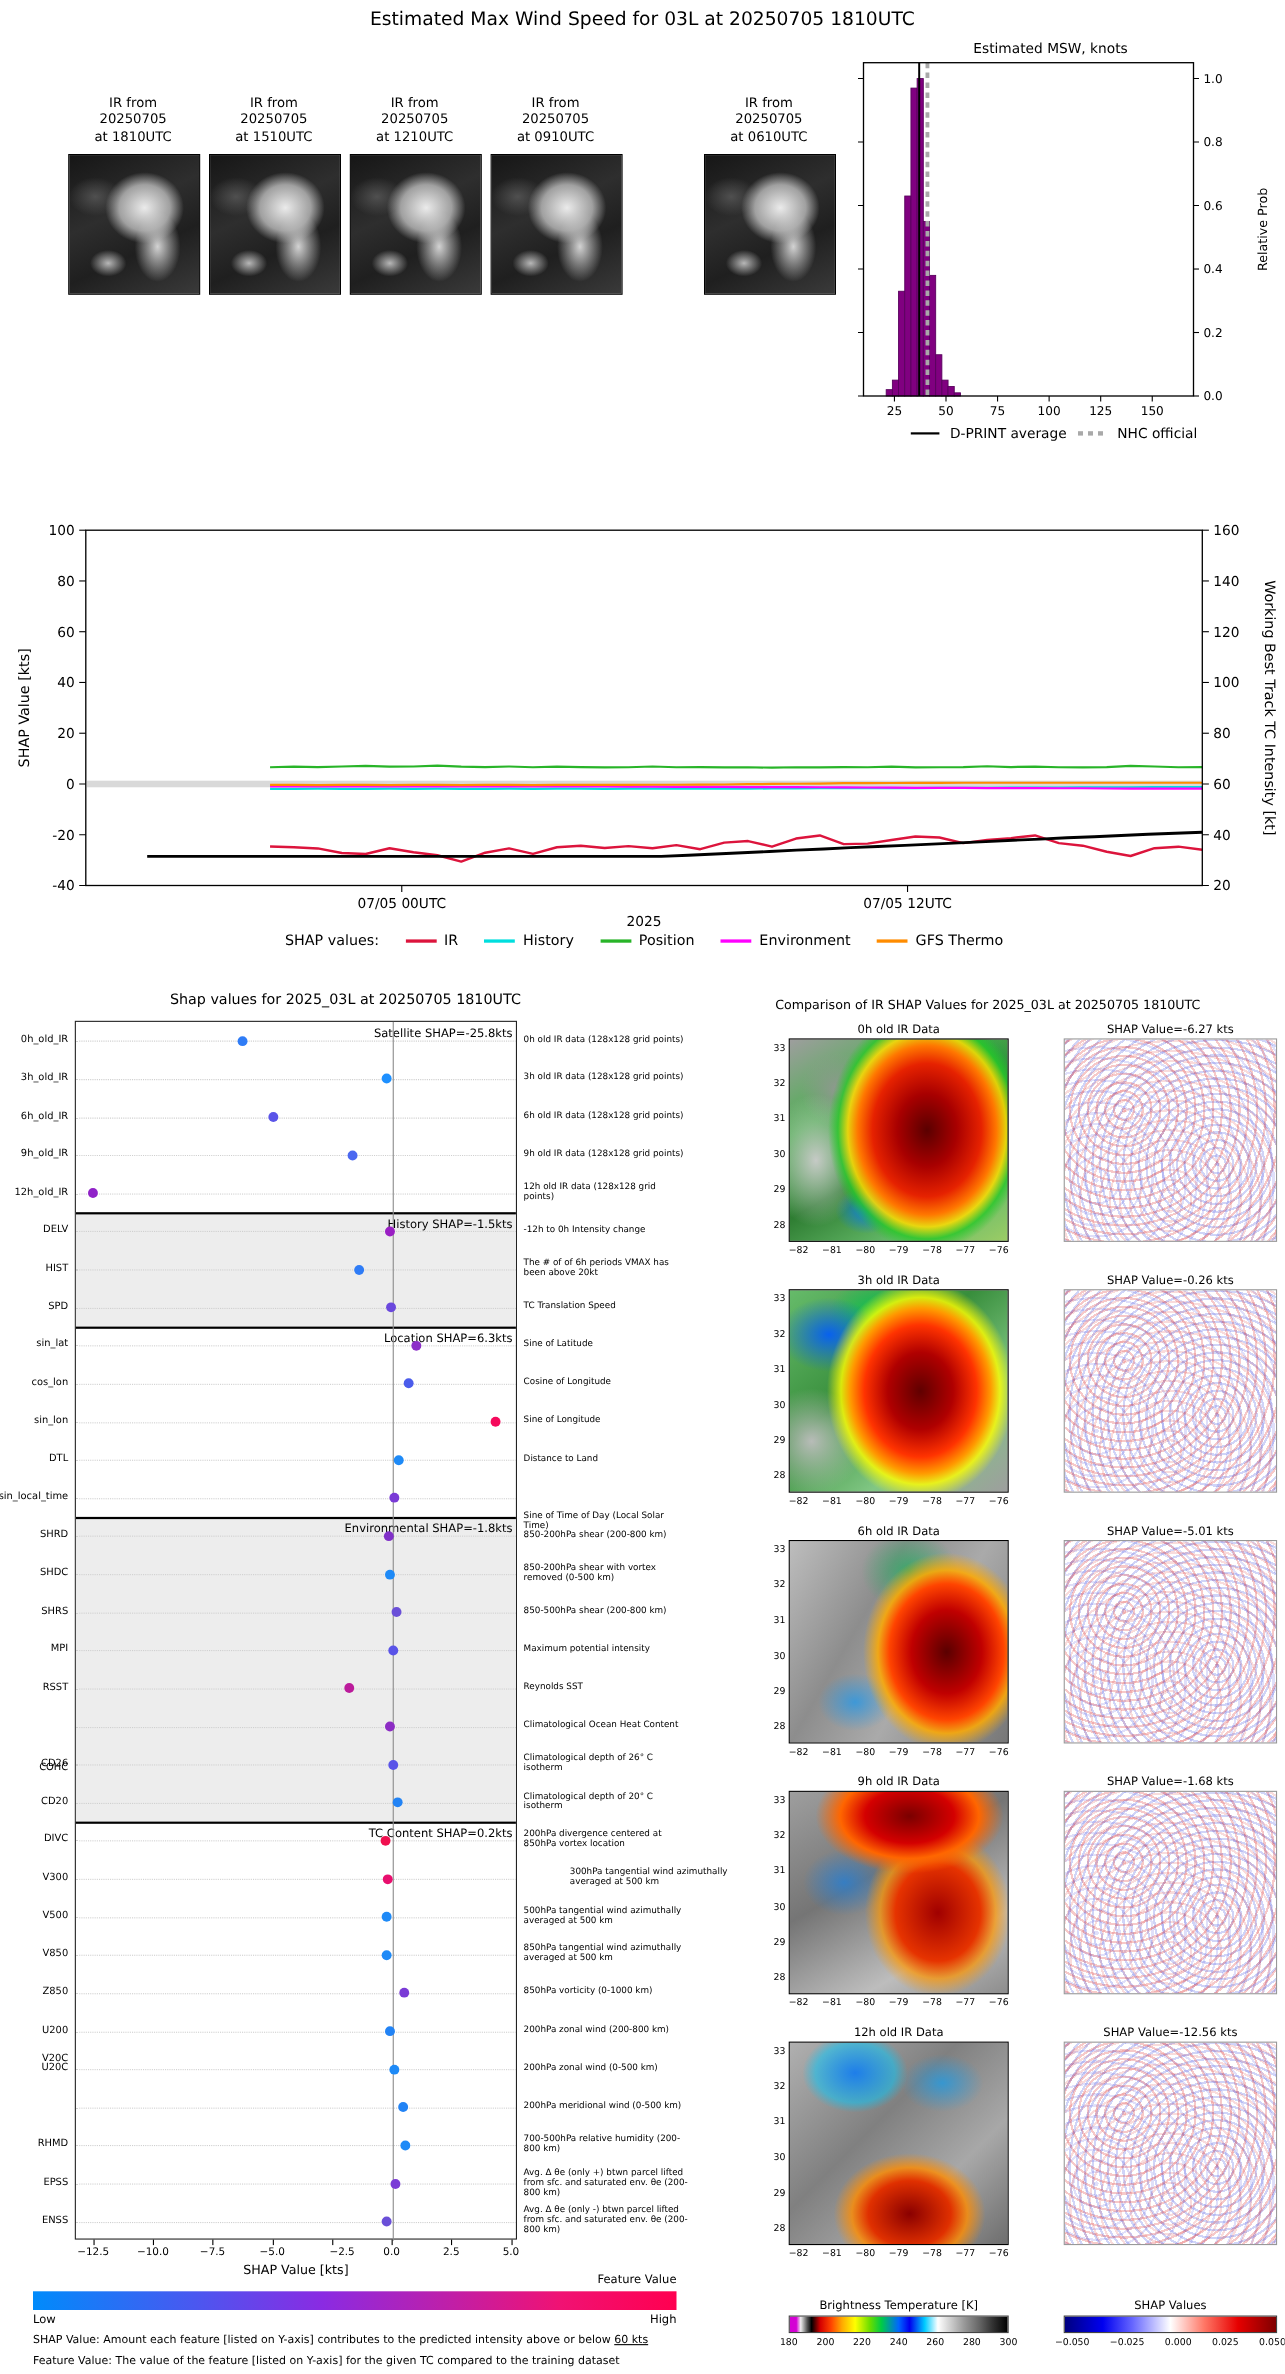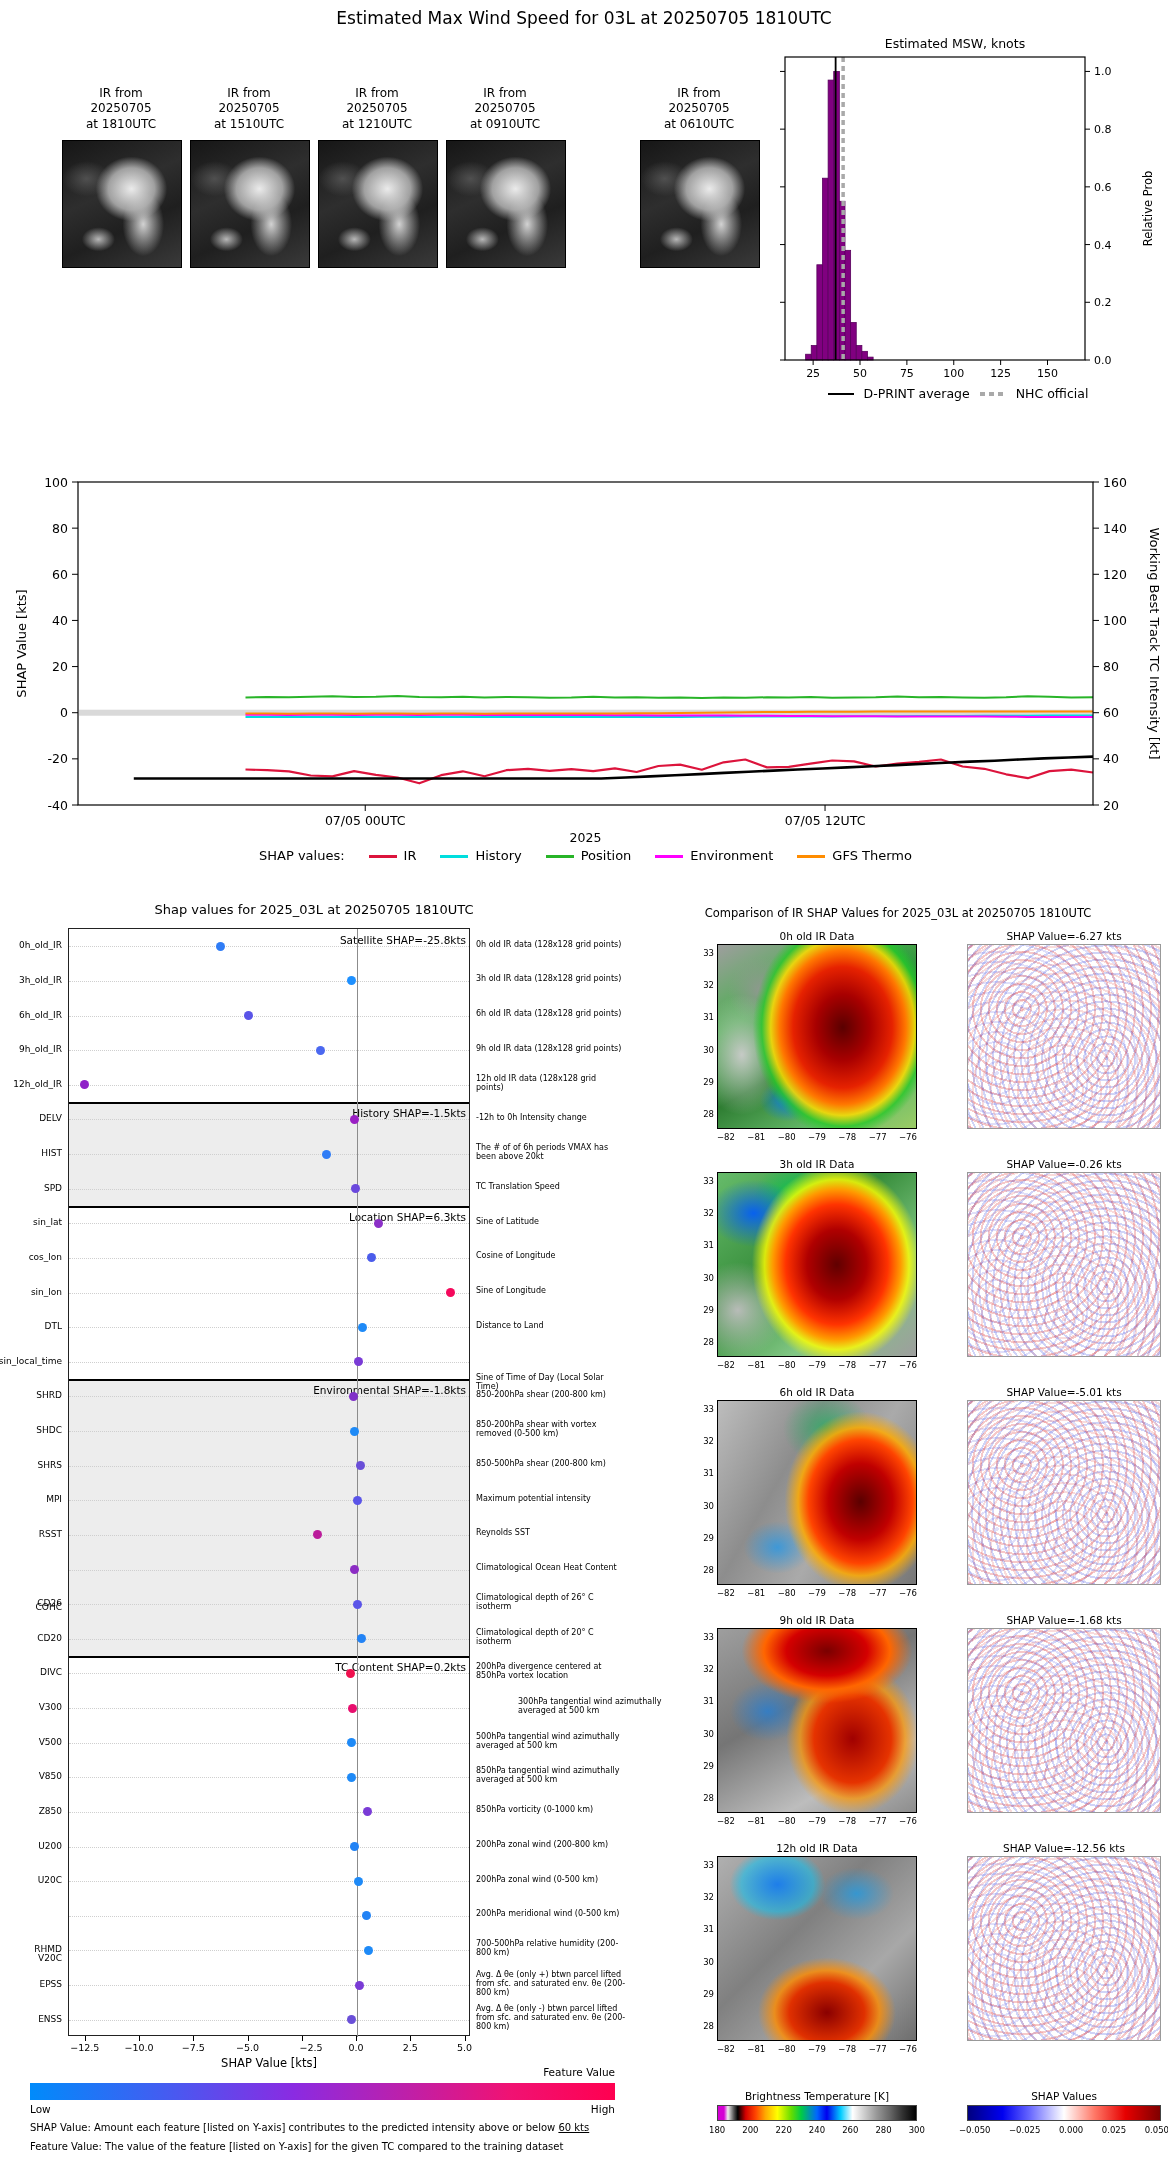--- a/index.html
+++ b/index.html
@@ -398,21 +398,21 @@
       <div class="abs bs-ylabel" style="top: 824.375px; height: 34.625px;">V500</div>
       <div class="abs bs-desc" style="top: 824.375px; height: 34.625px;">500hPa tangential wind azimuthally averaged at 500 km</div>
       <div class="abs bs-ylabel" style="top: 859px; height: 34.625px;">V850</div>
       <div class="abs bs-desc" style="top: 859px; height: 34.625px;">850hPa tangential wind azimuthally averaged at 500 km</div>
       <div class="abs bs-ylabel" style="top: 893.625px; height: 34.625px;">Z850</div>
       <div class="abs bs-desc" style="top: 893.625px; height: 34.625px;">850hPa vorticity (0-1000 km)</div>
       <div class="abs bs-ylabel" style="top: 928.25px; height: 34.625px;">U200</div>
       <div class="abs bs-desc" style="top: 928.25px; height: 34.625px;">200hPa zonal wind (200-800 km)</div>
       <div class="abs bs-ylabel" style="top: 962.875px; height: 34.625px;">U20C</div>
       <div class="abs bs-desc" style="top: 962.875px; height: 34.625px;">200hPa zonal wind (0-500 km)</div>
-      <div class="abs bs-ylabel" style="top: 1041px; height: 34.625px; text-align: center;">V20C</div>
+      <div class="abs bs-ylabel" style="top: 955px; height: 34.625px; text-align: center;">V20C</div>
       <div class="abs bs-desc" style="top: 997.5px; height: 34.625px;">200hPa meridional wind (0-500 km)</div>
       <div class="abs bs-ylabel" style="top: 1032.12px; height: 34.625px;">RHMD</div>
       <div class="abs bs-desc" style="top: 1032.12px; height: 34.625px;">700-500hPa relative humidity (200-800 km)</div>
       <div class="abs bs-ylabel" style="top: 1066.75px; height: 34.625px;">EPSS</div>
       <div class="abs bs-desc" style="top: 1066.75px; height: 34.625px;">Avg. Δ θe (only +) btwn parcel lifted from sfc. and saturated env. θe (200-800 km)</div>
       <div class="abs bs-ylabel" style="top: 1101.38px; height: 34.625px;">ENSS</div>
       <div class="abs bs-desc" style="top: 1101.38px; height: 34.625px;">Avg. Δ θe (only -) btwn parcel lifted from sfc. and saturated env. θe (200-800 km)</div>
       <div class="bs-xtickmark" style="left: 84.75px; top: 1136px;"></div>
       <div class="bs-xtick" style="left: 84.75px; top: 1142px;">−12.5</div>
       <div class="bs-xtickmark" style="left: 139px; top: 1136px;"></div>

